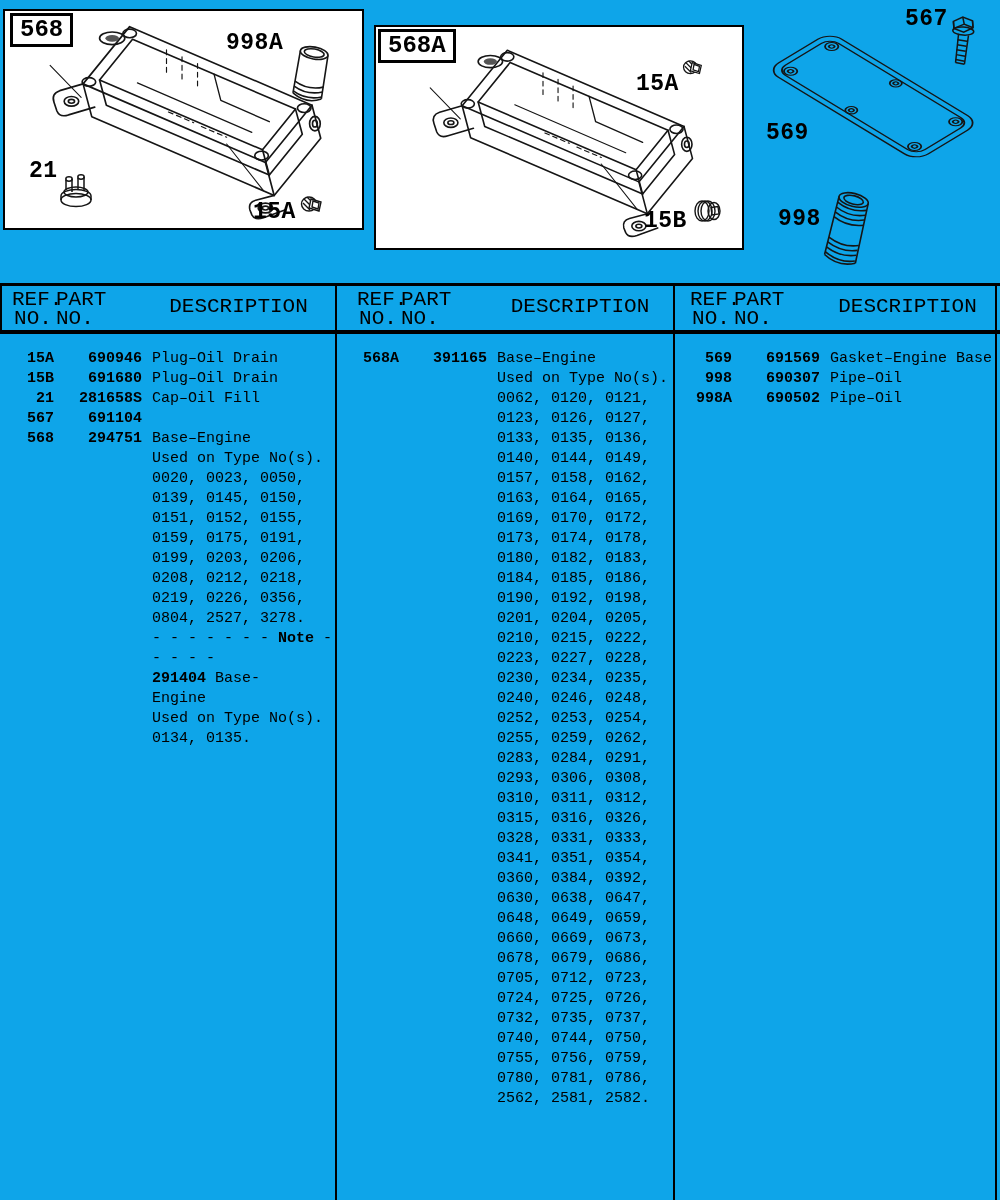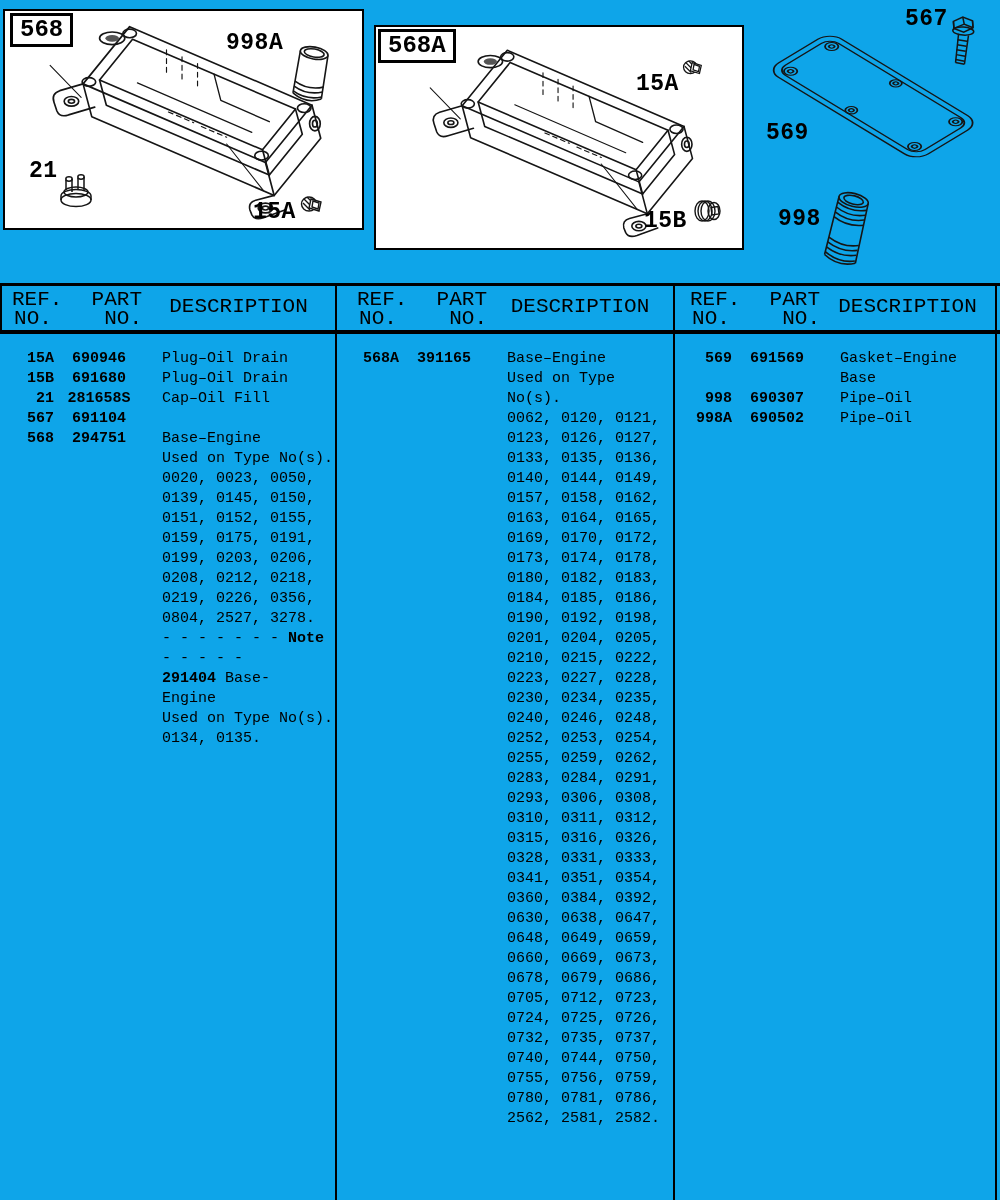--- a/index.html
+++ b/index.html
@@ -19,29 +19,29 @@
   .vline{position:absolute;top:0;bottom:0;width:2px;background:#000;}
   .vline.v1{left:335px;} .vline.v2{left:673px;} .vline.vr{left:995px;}
   .vline.vl{left:0;bottom:auto;height:48px;}
   .tcol{position:absolute;top:0;bottom:0;}
   .tcol.c0{left:0;width:335px;}
   .tcol.c1{left:337px;width:336px;}
   .tcol.c2{left:675px;width:320px;}
   .thead{display:flex;align-items:flex-start;height:44px;padding-top:4px;
          font-size:21px;line-height:19px;}
   .h-ref{width:42px;text-align:center;}
-  .h-part{width:86px;text-align:right;margin-left:2px;}
+  .h-part{width:86px;text-align:left;margin-left:2px;}
   .h-desc{flex:1;text-align:center;align-self:flex-end;padding-bottom:18px;}
   .c0 .thead{padding-left:12px;} .c1 .thead{padding-left:20px;} .c2 .thead{padding-left:15px;}
   .rows{margin-top:15px;font-size:15px;line-height:20px;}
   .c0 .rows{padding-left:12px;} .c1 .rows{padding-left:20px;} .c2 .rows{padding-left:15px;}
   .prow{display:flex;align-items:flex-start;}
   .prow .ref{width:42px;text-align:right;font-weight:700;flex:none;}
-  .prow .part{width:86px;text-align:center;font-weight:700;flex:none;margin-left:2px;}
-  .prow .desc{margin-left:20px;flex:1;}
+  .prow .part{width:86px;text-align:right;font-weight:700;flex:none;margin-left:2px;}
+  .prow .desc{margin-left:10px;flex:1;}
   .prow .desc b{font-weight:700;}
 </style>
 </head>
 <body>
 
 <div class="page">
 
   <svg class="defs-holder" aria-hidden="true">
     <defs>
       <g id="oilpan" fill="none" stroke="#151515" stroke-width="1.7" stroke-linejoin="round" stroke-linecap="round">

